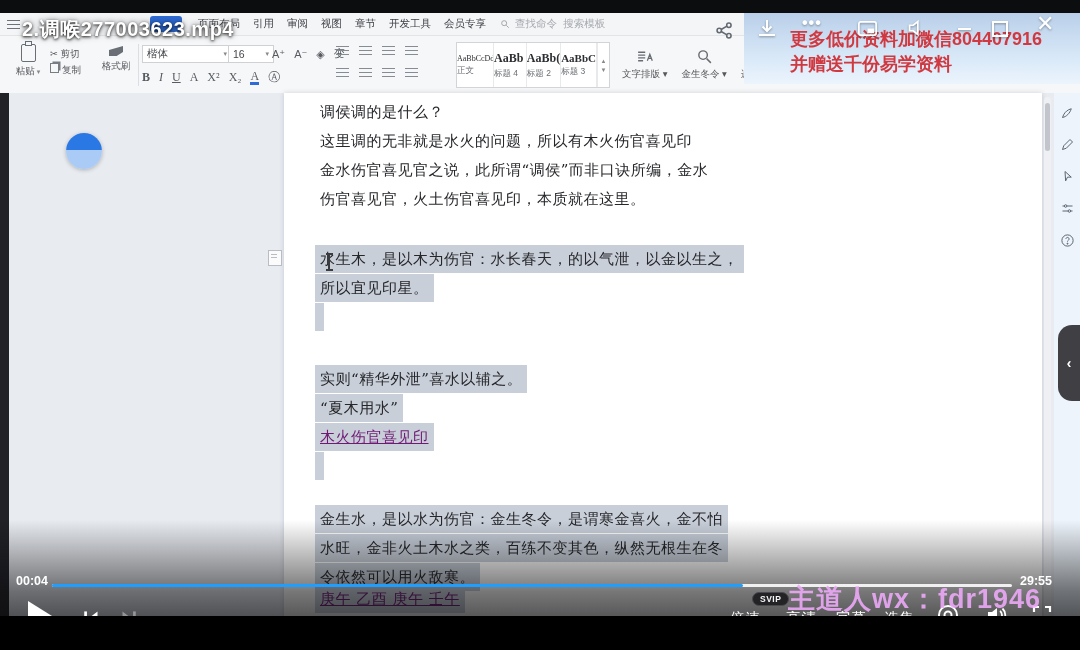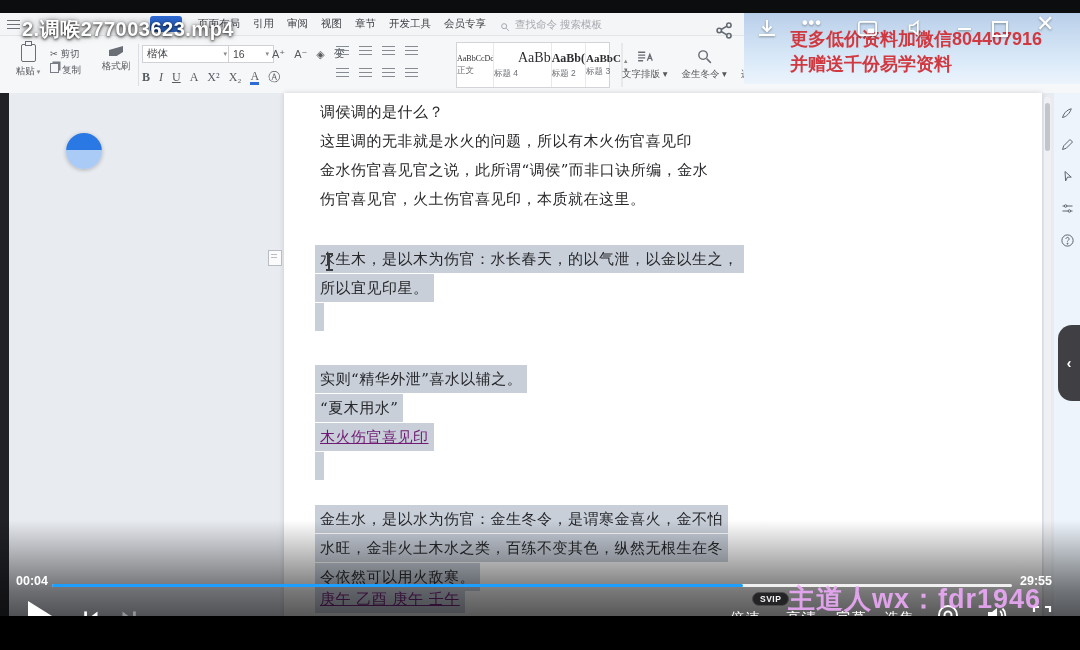--- a/index.html
+++ b/index.html
@@ -6,21 +6,21 @@
   #stage{position:relative;width:1080px;height:616px;overflow:hidden;background:#0c0d0f;
          font-family:"Liberation Sans","DejaVu Sans",sans-serif;-webkit-font-smoothing:antialiased;}
   
   .wps{position:absolute;left:0;top:13px;width:1080px;height:627px;background:#e9ecf1;}
   .menubar{position:absolute;left:0;top:0;width:100%;height:22px;background:#f4f5f7;border-bottom:1px solid #e3e4e6;}
   .hamb{position:absolute;left:7px;top:7px;width:13px;height:9px;
         background:repeating-linear-gradient(to bottom,#6d7278 0 1.5px,transparent 1.5px 4px);}
   .ribbon-pill{position:absolute;left:150px;top:3px;width:32px;height:16px;border-radius:3px;background:#2e6bd4;}
   .menu-items{position:absolute;left:198px;top:0;height:22px;display:flex;align-items:center;gap:13px;}
   .menu-item{font-size:10.5px;color:#3d4145;white-space:nowrap;cursor:default;}
-  .ribbon-search{position:absolute;left:500px;top:3px;height:16px;display:flex;align-items:flex-end;gap:5px;color:#a4a8ad;font-size:10.5px;}
+  .ribbon-search{position:absolute;left:500px;top:3px;height:16px;display:flex;align-items:center;gap:5px;color:#a4a8ad;font-size:10.5px;font-family:Liberation Mono, monospace;}
   .toolbar{position:absolute;left:0;top:23px;width:100%;height:57px;background:#f6f7f8;border-bottom:1px solid #d8dadd;}
   .tb-label{font-size:9.5px;color:#55585c;text-align:center;white-space:nowrap;}
   .tb-group{position:absolute;top:0;height:100%;}
   .paste-g{left:10px;width:36px;}
   .clip-icon{width:13px;height:16px;margin:8px auto 3px auto;border:1.5px solid #6a6f76;border-radius:2px;position:relative;}
   .clip-icon::before{content:"";position:absolute;left:3px;top:-4px;width:5px;height:3px;border:1.5px solid #6a6f76;background:#f6f7f8;}
   .cutcopy-g{left:50px;width:40px;padding-top:10px;}
   .cutcopy-g .tb-label{text-align:left;line-height:16px;}
   .mini-sq{display:inline-block;width:7px;height:8px;border:1px solid #787d84;box-shadow:2px -2px 0 -0.5px #787d84;margin-right:3px;}
   .painter-g{left:96px;width:40px;}
@@ -39,21 +39,21 @@
   .fmt:nth-child(2){font-style:italic;}
   .fmt:nth-child(3){text-decoration:underline;}
   .fmt:nth-child(7){border-bottom:3px solid #2f6bd6;line-height:12px;}
   .bars-cluster{position:absolute;left:336px;top:10px;width:110px;}
   .bars-line{display:flex;gap:10px;margin-bottom:12px;}
   .bars{width:13px;height:10px;background:repeating-linear-gradient(to bottom,#878c92 0 1.2px,transparent 1.2px 4px);}
   .style-gallery{position:absolute;left:456px;top:6px;width:152px;height:44px;background:#fff;border:1px solid #d2d4d8;display:flex;}
   .style-item{flex:1;border-right:1px solid #e8e9eb;display:flex;flex-direction:column;align-items:flex-start;justify-content:center;gap:2px;}
   .style-preview{font-family:"Liberation Serif","DejaVu Serif",serif;color:#2c2e31;white-space:nowrap;overflow:hidden;max-width:36px;}
   .style-item:nth-child(1) .style-preview{font-size:8px;}
-  .style-item:nth-child(2) .style-preview{font-size:14px;font-weight:normal;margin-left:24px;}
+  .style-item:nth-child(2) .style-preview{font-size:12px;font-weight:bold;}
   .style-item:nth-child(3) .style-preview{font-size:12px;font-weight:bold;}
   .style-item:nth-child(4) .style-preview{font-size:11px;font-weight:bold;}
   .style-label{font-size:8.5px;color:#6a6e73;}
   .gallery-arrows{width:11px;display:flex;flex-direction:column;align-items:center;justify-content:center;font-size:6px;color:#888;gap:3px;border-left:1px solid #e8e9eb;}
   .tools-row{position:absolute;left:622px;top:0;height:100%;display:flex;gap:14px;}
   .tool-item{display:flex;flex-direction:column;align-items:center;justify-content:center;gap:3px;}
   .tool-item svg{width:17px;height:17px;}
   
   .docarea{position:absolute;left:0;top:80px;width:1080px;height:547px;background:#e8ebf0;}
   .left-band{position:absolute;left:0;top:0;width:9px;height:100%;background:#212226;}

